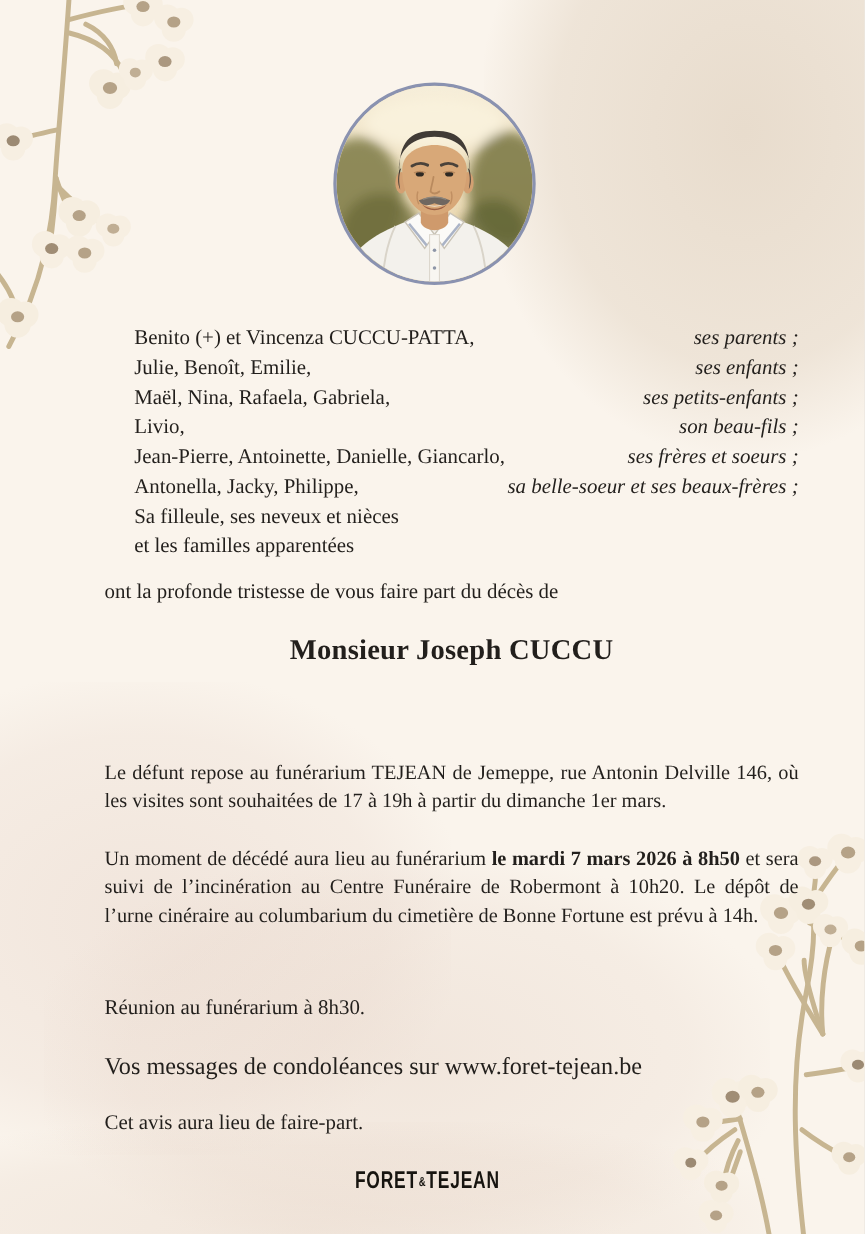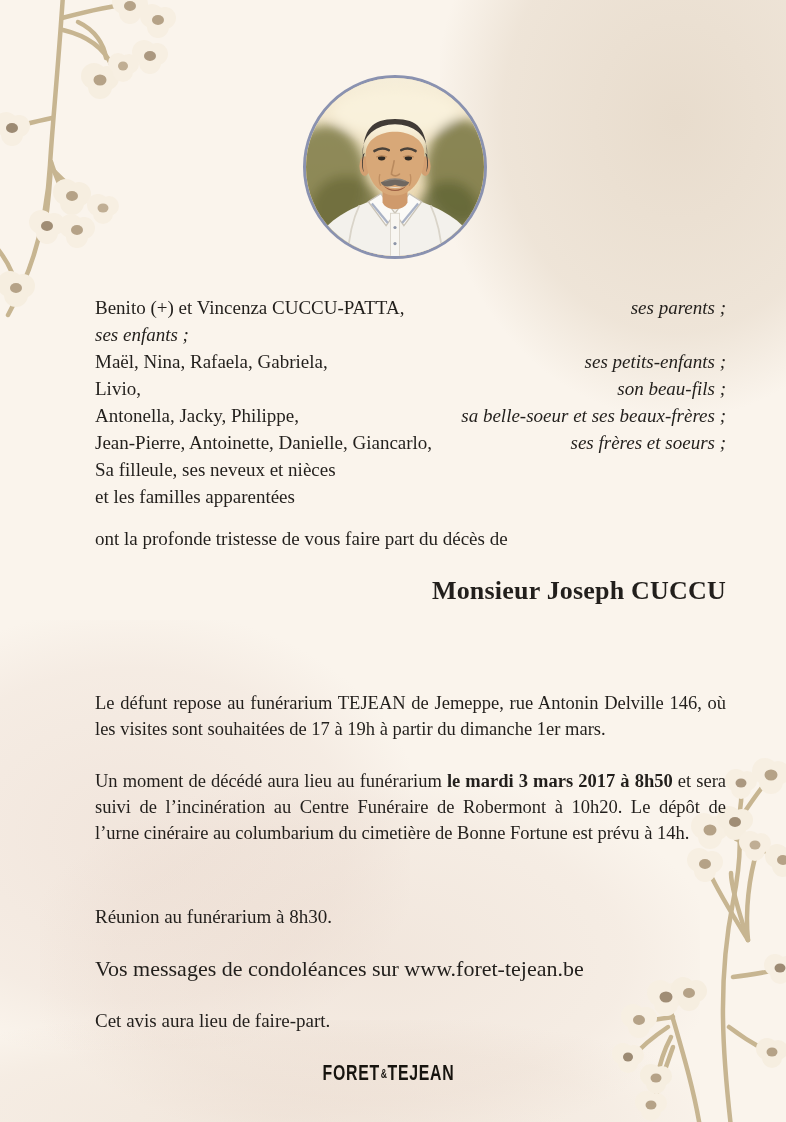--- a/index.html
+++ b/index.html
@@ -47,27 +47,27 @@
     overflow:hidden;
     box-sizing:content-box;
     background:#e9d8b8;
   }
   .photo-ring svg { display:block; width:100%; height:100%; }
   
   .content { position:absolute; left:95px; width:631px; }
   .family-list { top:294px; }
   .family-row {
     display:flex; justify-content:space-between; align-items:baseline;
-    font-size:19px; line-height:27px;
+    font-size:19px; line-height:27px;margin-left:27px;
   }
   .family-names { white-space:nowrap; }
   .family-relation { font-style:italic; white-space:nowrap; text-align:left; }
   .intro { top:528px; font-size:19px; }
   .deceased-name {
-    top:576px; text-align:right;
+    top:576px; text-align:center;
     font-size:26px; font-weight:700; letter-spacing:0.2px;
   }
   .deceased-dates { top:613px; text-align:center; font-size:20px; }
   .para { font-size:18.5px; line-height:26px; text-align:justify;margin-top:28px; }
   .para-1 { top:662px; }
   .para-2 { top:740px; }
   .line-3 { top:876px; font-size:19px; }
   .line-4 { top:928px; font-size:22px; }
   .line-5 { top:980px; font-size:19px; }
   
@@ -407,54 +407,55 @@
       <path d="M88,116 Q100,111 112,116" stroke="#8d857b" stroke-width="1.5" fill="none"></path>
     </svg>
   </div>
 
   <div class="content family-list">
     <div class="family-row">
       <span class="family-names">Benito (+) et Vincenza CUCCU-PATTA,</span>
       <span class="family-relation">ses parents ;</span>
     </div>
     <div class="family-row">
+      <span class="family-names">Julie, Benoît, Emilie,</span>
       <span class="family-relation">ses enfants ;</span>
     </div>
     <div class="family-row">
       <span class="family-names">Maël, Nina, Rafaela, Gabriela,</span>
       <span class="family-relation">ses petits-enfants ;</span>
     </div>
     <div class="family-row">
       <span class="family-names">Livio,</span>
       <span class="family-relation">son beau-fils ;</span>
     </div>
     <div class="family-row">
+      <span class="family-names">Jean-Pierre, Antoinette, Danielle, Giancarlo,</span>
+      <span class="family-relation">ses frères et soeurs ;</span>
+    </div>
+    <div class="family-row">
       <span class="family-names">Antonella, Jacky, Philippe,</span>
       <span class="family-relation">sa belle-soeur et ses beaux-frères ;</span>
     </div>
     <div class="family-row">
-      <span class="family-names">Jean-Pierre, Antoinette, Danielle, Giancarlo,</span>
-      <span class="family-relation">ses frères et soeurs ;</span>
-    </div>
-    <div class="family-row">
       <span class="family-names">Sa filleule, ses neveux et nièces</span>
       <span class="family-relation"></span>
     </div>
     <div class="family-row">
       <span class="family-names">et les familles apparentées</span>
       <span class="family-relation"></span>
     </div>
   </div>
 
   <div class="content intro">ont la profonde tristesse de vous faire part du décès de</div>
 
   <div class="content deceased-name">Monsieur Joseph CUCCU</div>
 
   <div class="content para para-1">Le défunt repose au funérarium TEJEAN de Jemeppe, rue Antonin Delville 146, où les visites sont souhaitées de 17 à 19h à partir du dimanche 1er mars.</div>
-  <div class="content para para-2"><span>Un moment de décédé aura lieu au funérarium </span><b>le mardi 3 mars 2017 à 8h50</b><span> et sera suivi de l’incinération au Centre Funéraire de Robermont à 10h20. Le dépôt de l’urne cinéraire au columbarium du cimetière de Bonne Fortune est prévu à 14h.</span></div>
+  <div class="content para para-2"><span>Un moment de décédé aura lieu au funérarium </span><b>le mardi 7 mars 2026 à 8h50</b><span> et sera suivi de l’incinération au Centre Funéraire de Robermont à 10h20. Le dépôt de l’urne cinéraire au columbarium du cimetière de Bonne Fortune est prévu à 14h.</span></div>
   <div class="content para line-3">Réunion au funérarium à 8h30.</div>
   <div class="content para line-4">Vos messages de condoléances sur www.foret-tejean.be</div>
   <div class="content para line-5">Cet avis aura lieu de faire-part.</div>
 
   <div class="brand">
     <span class="brand-inner"><span>FORET</span><span class="brand-amp">&amp;</span><span>TEJEAN</span></span>
   </div>
 
 </div>
 

